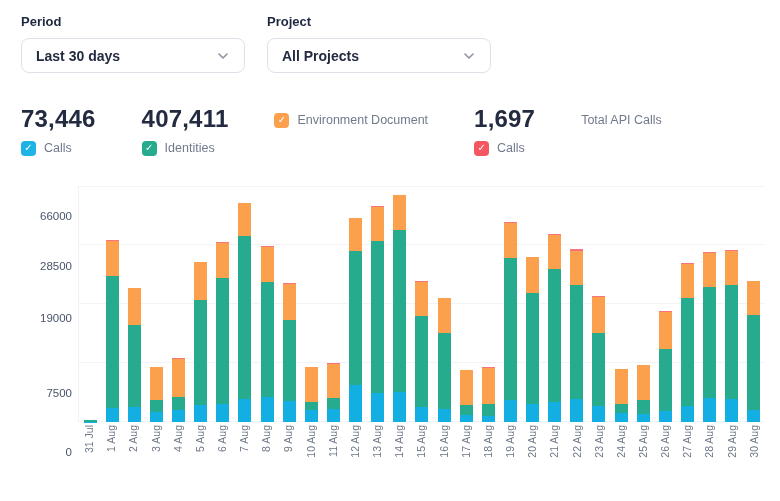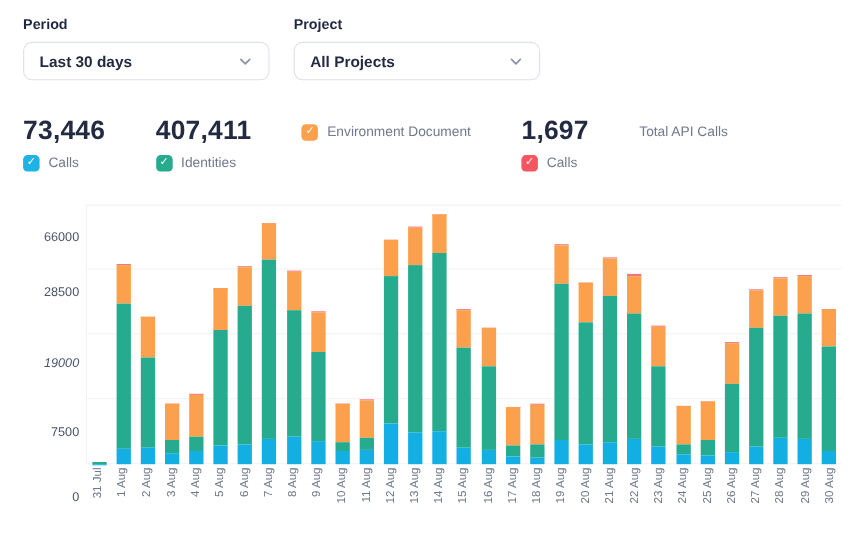--- a/index.html
+++ b/index.html
@@ -123,21 +123,21 @@
         <div class="stat-bottom">
           <span class="stat-label no-box">Total API Calls</span>
         </div>
       </div>
     </div>
 
   <div class="chart">
     <div class="y-axis" id="y-axis">
         <span class="y-tick" style="top: 266px;">0</span>
         <span class="y-tick" style="top: 207px;">7500</span>
-        <span class="y-tick" style="top: 145px; font-style: italic;">19000</span>
+        <span class="y-tick" style="top: 132px;">19000</span>
         <span class="y-tick" style="top: 80px;">28500</span>
         <span class="y-tick" style="top: 30px;">66000</span>
       </div>
     <div class="plot-col">
       <div class="plot" id="plot">
         <div class="gridline" style="top: 235px;"></div>
           <div class="gridline" style="top: 176px;"></div>
           <div class="gridline" style="top: 117px;"></div>
           <div class="gridline" style="top: 58px;"></div>
           <div class="gridline" style="top: 0px;"></div>

